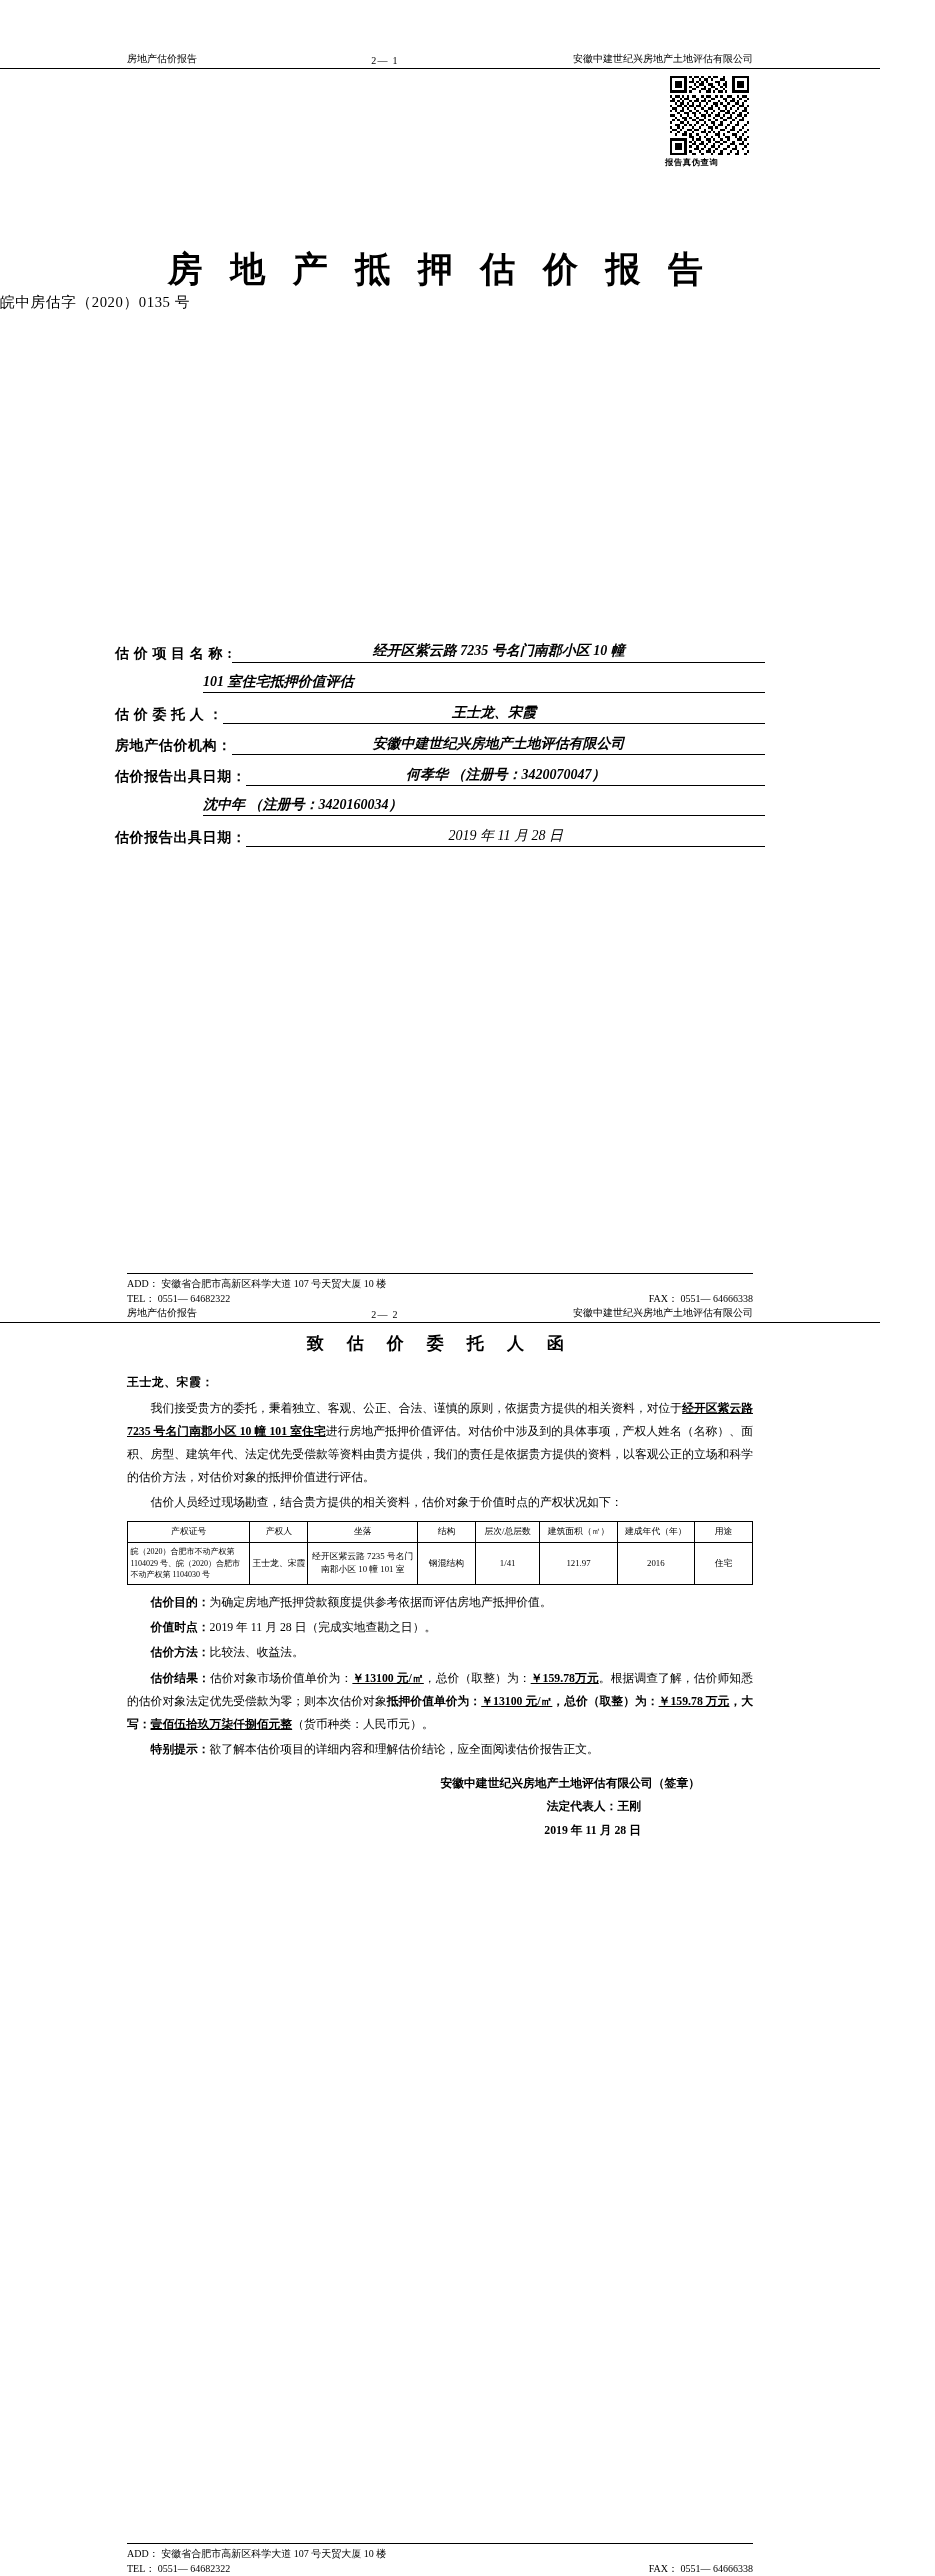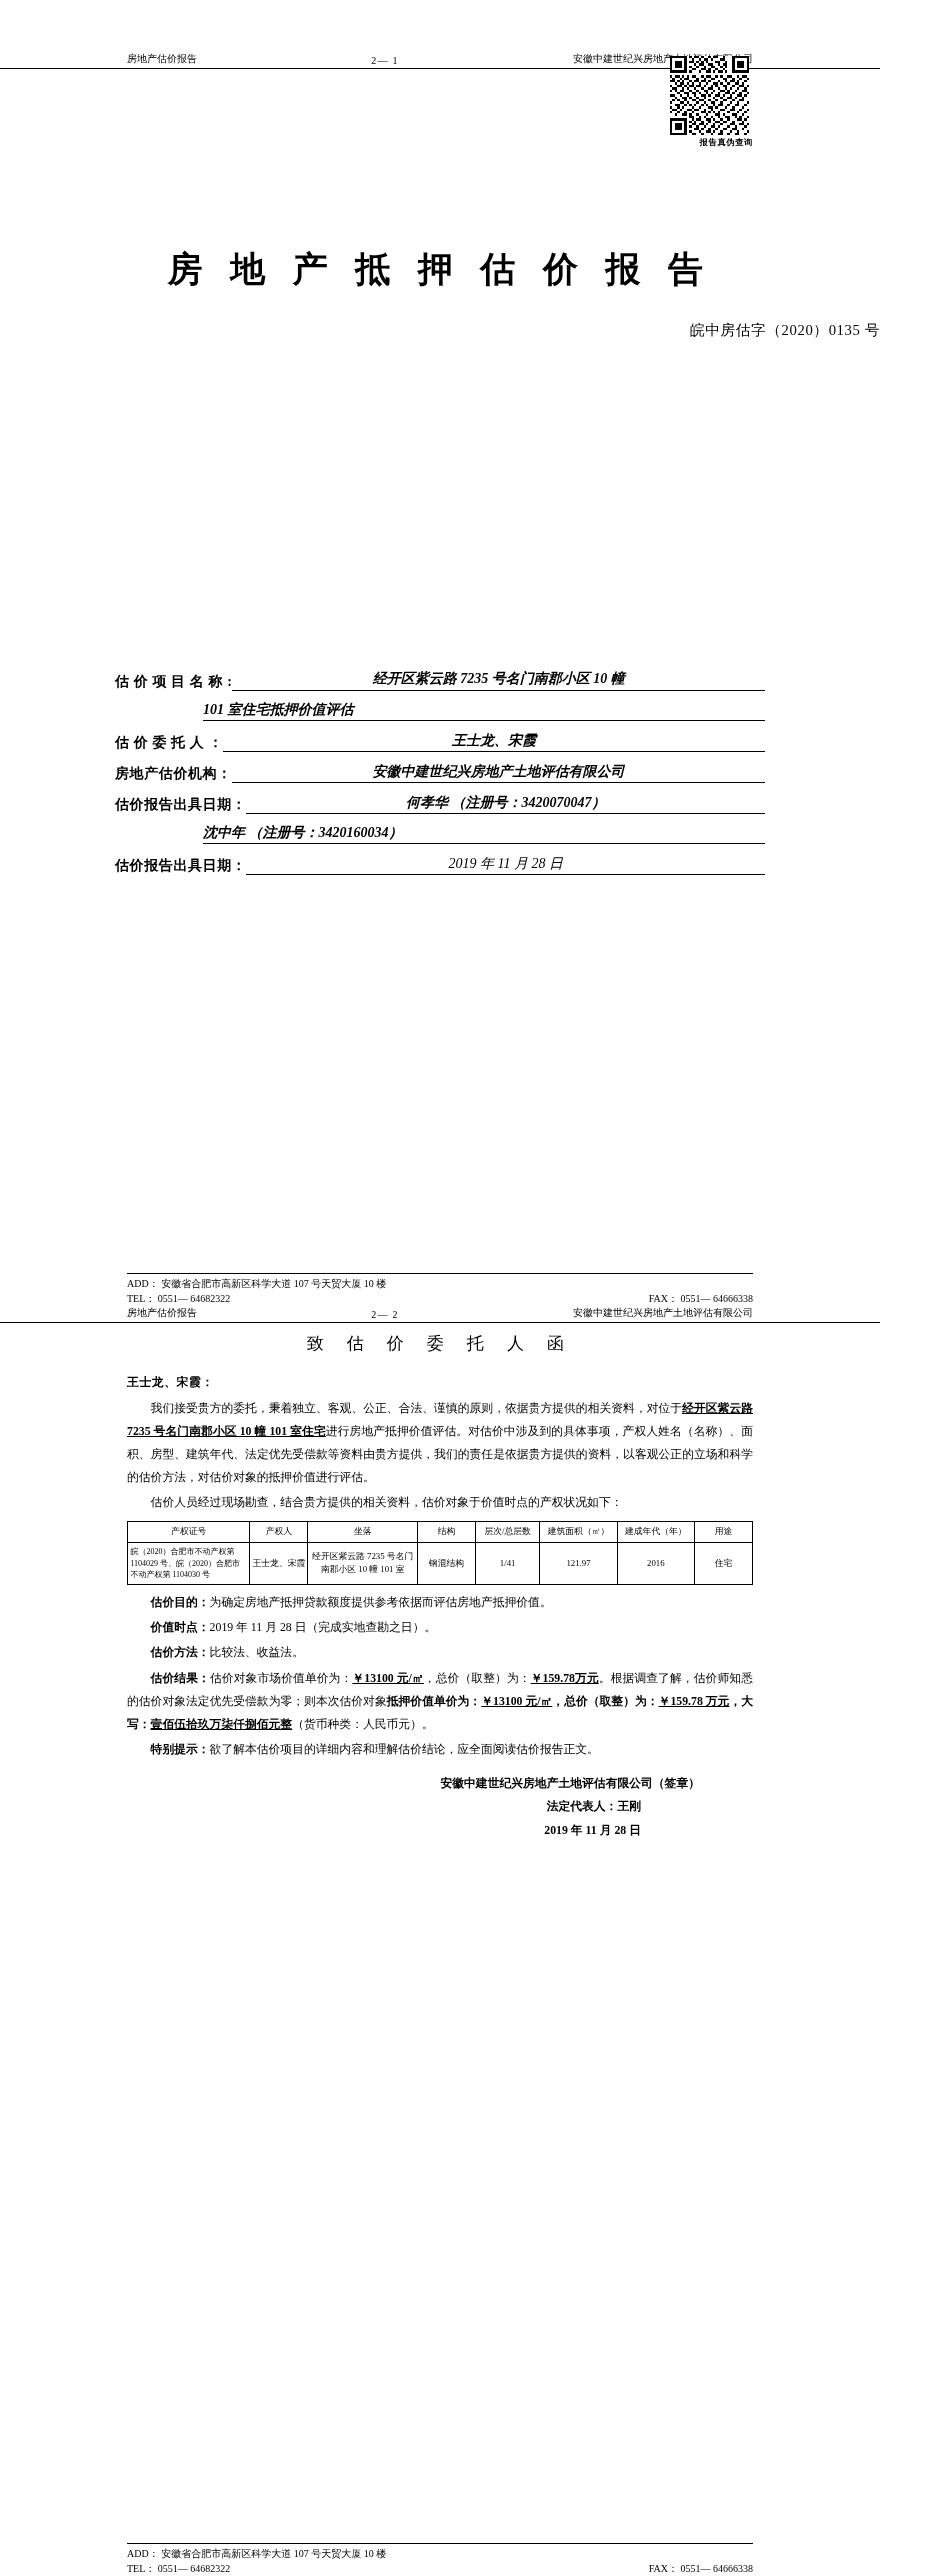--- a/index.html
+++ b/index.html
@@ -41,22 +41,22 @@
 
   .footrule {
     border-top: 1.2px solid #000;
     margin: 0 127px;
   }
 
   
   .qr-wrap {
     position: absolute;
     right: 127px;
-    top: 56px;
-    text-align: right;
+    top: 76px;
+    text-align: left;
     width: 88px;
   }
   .qr {
     width: 79px;
     height: 79px;
     margin: 0 auto;
     background-color: #fff;
     position: relative;
     overflow: hidden;
   }
@@ -71,23 +71,22 @@
 
   .cover-title {
     text-align: center;
     font-size: 35px;
     font-weight: bold;
     letter-spacing: 9.4px;
     margin-top: 177px;
     font-family: "Liberation Serif", serif;
   }
   .cover-sub {
-    text-align: right;
+    text-align: left;
     font-size: 14.7px;
-    margin-top: 28px;
     letter-spacing: 0.6px;
   }
 
   .fields {
     margin: 330px 115px 0 115px;
     font-size: 14px;
   }
   .frow {
     display: flex;
     align-items: flex-end;
@@ -122,21 +121,21 @@
     bottom: 0;
     font-size: 10px;
   }
   .addr-line { margin-bottom: 1.2px; letter-spacing: 0px; }
   .addr-flex { display: flex; justify-content: space-between; }
 
   
   .letter-title {
     text-align: center;
     font-size: 17px;
-    font-weight: normal;
+    font-weight: bold;
     letter-spacing: 9.4px;
     margin-top: 8.3px;
   }
   .letter-body {
     margin: 16.5px 127px 0 127px;
     font-size: 11.8px;
     line-height: 1.95;
     text-align: justify;
   }
   .letter-body p { margin: 0 0 2.4px 0; }

